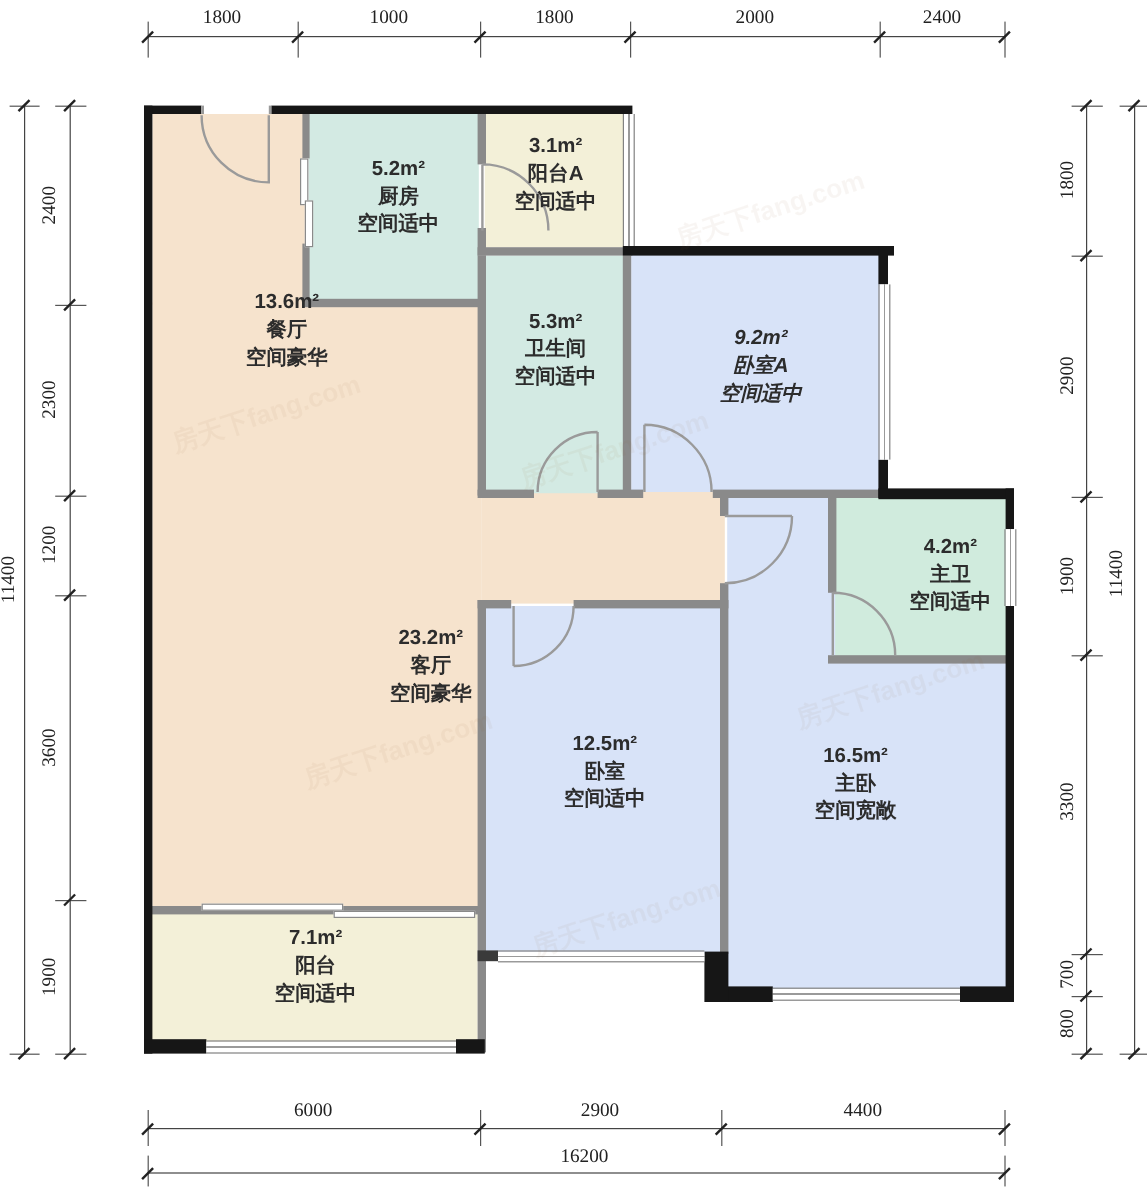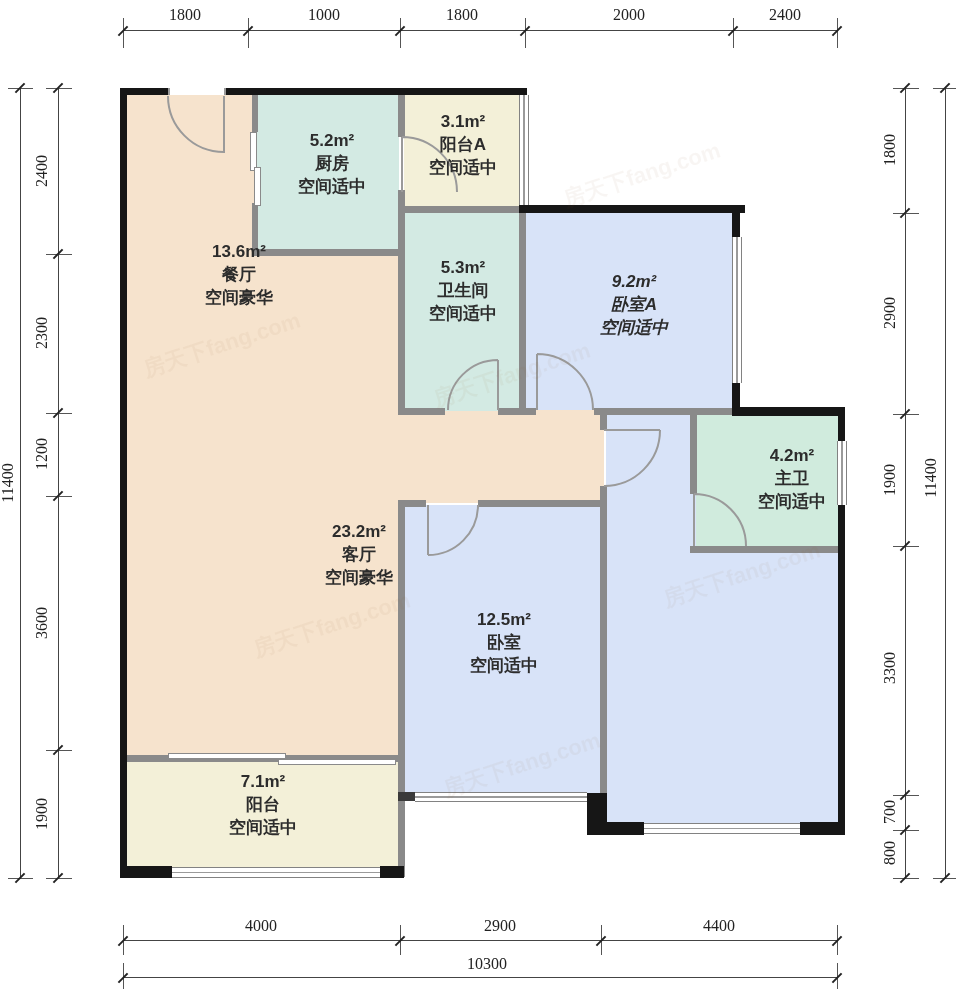--- a/index.html
+++ b/index.html
@@ -150,20 +150,25 @@
   <div class="rlabel" style="left:792px;top:444px;">
     <div>4.2m²</div>
     <div>主卫</div>
     <div>空间适中</div>
   </div>
   <div class="rlabel" style="left:504px;top:608px;">
     <div>12.5m²</div>
     <div>卧室</div>
     <div>空间适中</div>
   </div>
+  <div class="rlabel" style="left:713px;top:618px;">
+    <div>16.5m²</div>
+    <div>主卧</div>
+    <div>空间宽敞</div>
+  </div>
   <div class="rlabel" style="left:263px;top:770px;">
     <div>7.1m²</div>
     <div>阳台</div>
     <div>空间适中</div>
   </div>
 
   <div class="dline-h" style="left:123px;top:30px;width:714px;"></div>
   <div class="ext-v" style="left:123px;top:18px;height:30px;"></div>
     <div class="tk" style="left:123px;top:31px;"></div>
   <div class="ext-v" style="left:248px;top:18px;height:30px;"></div>
@@ -184,29 +189,29 @@
 
   <div class="dline-h" style="left:123px;top:940px;width:714px;"></div>
   <div class="ext-v" style="left:123px;top:925px;height:30px;"></div>
     <div class="tk" style="left:123px;top:941px;"></div>
   <div class="ext-v" style="left:400px;top:925px;height:30px;"></div>
     <div class="tk" style="left:400px;top:941px;"></div>
   <div class="ext-v" style="left:601px;top:925px;height:30px;"></div>
     <div class="tk" style="left:601px;top:941px;"></div>
   <div class="ext-v" style="left:837px;top:925px;height:30px;"></div>
     <div class="tk" style="left:837px;top:941px;"></div>
-  <div class="dim hlab" style="left:261px;top:917px;">4000</div>
+  <div class="dim hlab" style="left:261px;top:917px;">6000</div>
   <div class="dim hlab" style="left:500px;top:917px;">2900</div>
   <div class="dim hlab" style="left:719px;top:917px;">4400</div>
   <div class="dline-h" style="left:123px;top:977px;width:714px;"></div>
   <div class="ext-v" style="left:123px;top:963px;height:26px;"></div>
     <div class="tk" style="left:123px;top:978px;"></div>
   <div class="ext-v" style="left:837px;top:963px;height:26px;"></div>
     <div class="tk" style="left:837px;top:978px;"></div>
-  <div class="dim hlab" style="left:487px;top:955px;">10300</div>
+  <div class="dim hlab" style="left:487px;top:955px;">16200</div>
 
   <div class="dline-v" style="left:58px;top:88px;height:790px;"></div>
   <div class="ext-h" style="left:46px;top:88px;width:26px;"></div>
     <div class="tk" style="left:58px;top:88px;"></div>
   <div class="ext-h" style="left:46px;top:254px;width:26px;"></div>
     <div class="tk" style="left:58px;top:254px;"></div>
   <div class="ext-h" style="left:46px;top:413px;width:26px;"></div>
     <div class="tk" style="left:58px;top:413px;"></div>
   <div class="ext-h" style="left:46px;top:496px;width:26px;"></div>
     <div class="tk" style="left:58px;top:496px;"></div>

